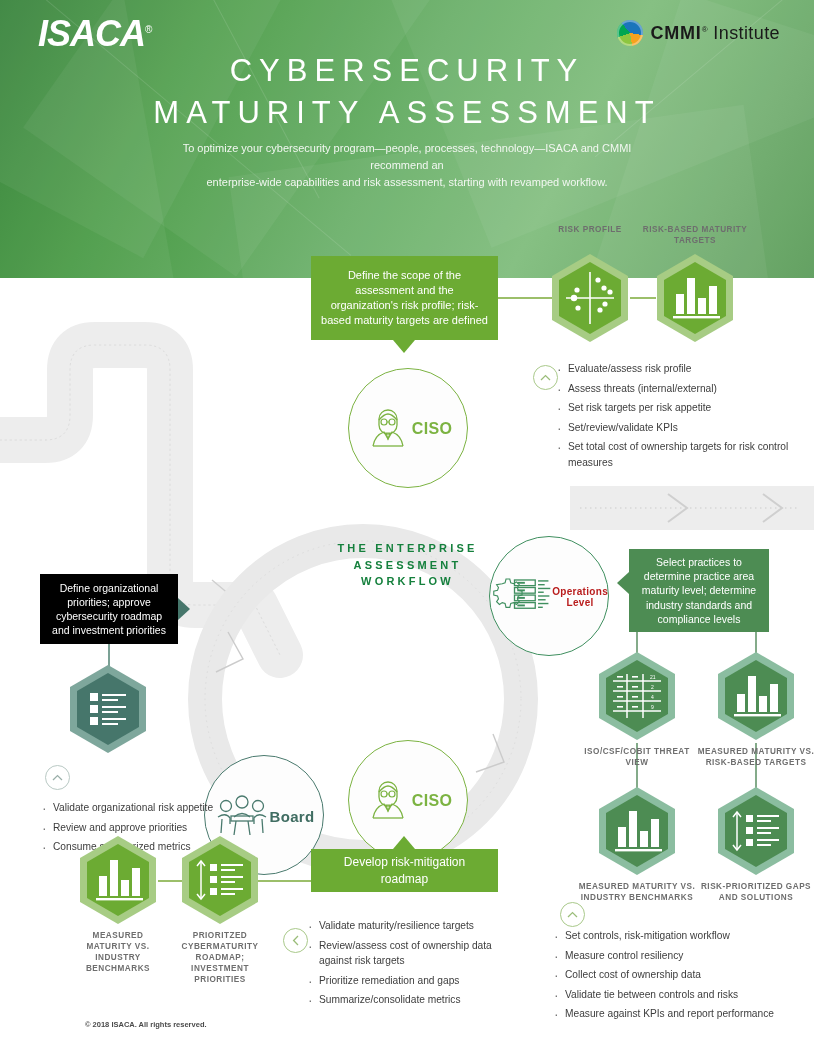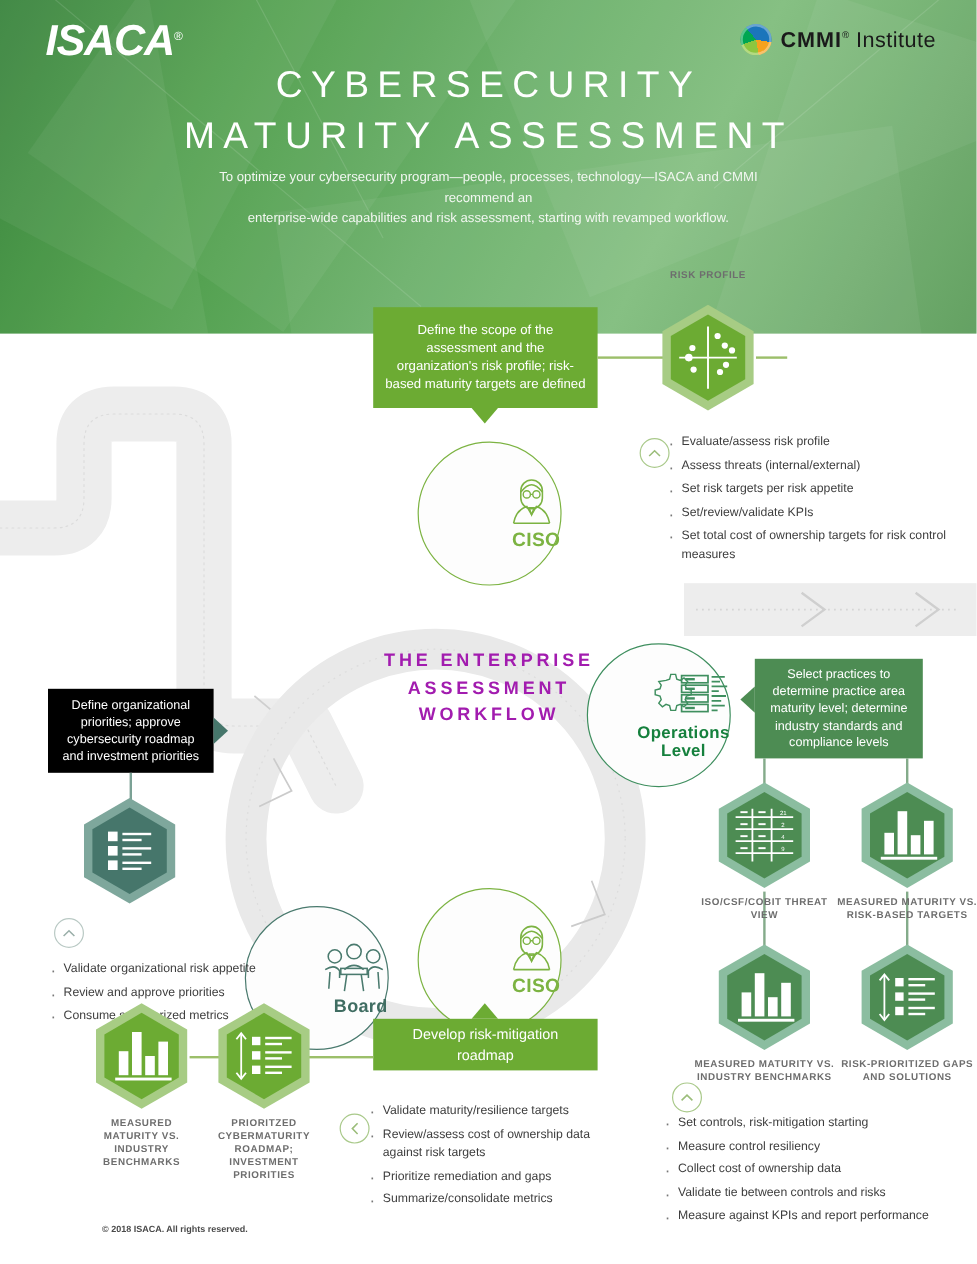--- a/index.html
+++ b/index.html
@@ -41,33 +41,33 @@
   .canvas{position:absolute;left:0;top:220px;width:814px;height:833px;}
 
   
   .pipe{position:absolute;left:-10px;top:50px;}
   .arrowband{position:absolute;left:570px;top:266px;width:244px;height:44px;background:#ededed;}
   .arrowband svg{position:absolute;left:0;top:0;}
 
   .ring{position:absolute;left:168px;top:284px;}
 
   
-  .role{position:absolute;border-radius:50%;background:#fdfdfd;display:flex;flex-direction:column;
-     align-items:flex-end;justify-content:center;}
+  .role{position:absolute;border-radius:50%;background:#fdfdfd;display:flex;flex-direction:row;
+     align-items:center;justify-content:center;}
   .role .name{font-weight:bold;letter-spacing:.3px;}
   .role-ciso1{left:348px;top:148px;width:118px;height:118px;border:1.4px solid #7cb342;}
   .role-ciso2{left:348px;top:520px;width:118px;height:118px;border:1.4px solid #7cb342;}
   .role-board{left:204px;top:535px;width:118px;height:118px;border:1.4px solid #4a7a6e;}
   .role-ops{left:489px;top:316px;width:118px;height:118px;border:1.4px solid #3f8f5f;}
   .ciso-name{color:#7cb342;font-size:16px;margin-top:2px;}
   .board-name{color:#406d62;font-size:15px;margin-top:2px;}
-  .ops-name{color:#15803d;font-size:14px;line-height:1.1;text-align:center;margin-top:2px;}
-
-  .centre-title{position:absolute;left:300px;top:320px;width:215px;text-align:center;color:#a21caf;
-    font-size:15px;font-weight:bold;letter-spacing:3.2px;line-height:1.5;}
+  .ops-name{color:#b91c1c;font-size:10px;line-height:1.1;text-align:center;margin-top:2px;}
+
+  .centre-title{position:absolute;left:300px;top:320px;width:215px;text-align:center;color:#15803d;
+    font-size:11px;font-weight:bold;letter-spacing:3.2px;line-height:1.5;}
 
   
   .box{position:absolute;color:#fff;text-align:center;display:flex;align-items:center;
     justify-content:center;line-height:1.35;}
   .box .txt{padding:0 10px;}
   .box-green{background:#6cab33;}
   .box-green-d{background:#4d8c53;}
   .box-teal{background:#000000;}
 
   .box-scope{left:311px;top:36px;width:187px;height:84px;font-size:11px;}
@@ -261,20 +261,34 @@
             <circle cx="62" cy="40" r="2.6"></circle>
           <circle cx="30" cy="56" r="2.6"></circle>
             <circle cx="52" cy="58" r="2.6"></circle>
           <circle cx="57" cy="52" r="2.6"></circle>
             <circle cx="26" cy="46" r="3.2"></circle>
         </g>
       </svg>
       <div class="hexlabel" style="left:-8px;top:-28px;width:100px;">RISK PROFILE</div>
     </div>
 
+    <div class="hexwrap" style="left:653px;top:32px;">
+      <svg width="84" height="92" viewBox="0 0 84 92">
+        <polygon points="42,2 80,24 80,68 42,90 4,68 4,24" fill="#a7cc84"></polygon>
+        <polygon points="42,10 73,28 73,64 42,82 11,64 11,28" fill="#6cab33"></polygon>
+        <g fill="#fff">
+          <rect x="23" y="42" width="8" height="20"></rect>
+          <rect x="34" y="26" width="8" height="36"></rect>
+          <rect x="45" y="46" width="8" height="16"></rect>
+          <rect x="56" y="34" width="8" height="28"></rect>
+          <rect x="20" y="64" width="47" height="2.4"></rect>
+        </g>
+      </svg>
+      <div class="hexlabel" style="left:-22px;top:-28px;width:128px;">RISK-BASED MATURITY TARGETS</div>
+    </div>
 
     <div class="chev chev-t" style="left:533px;top:145px;">
       <svg width="11" height="8" viewBox="0 0 11 8">
           <path d="M1 6 L5.5 1.6 L10 6" fill="none" stroke="#9bbd7a" stroke-width="1.3"></path>
         </svg>
     </div>
     <div class="bl" style="left:555px;top:141px;width:248px;">
       <ul>
         <li>Evaluate/assess risk profile</li>
         <li>Assess threats (internal/external)</li>
@@ -415,21 +429,21 @@
       <div class="hexlabel" style="left:-16px;top:96px;width:116px;">RISK-PRIORITIZED GAPS AND SOLUTIONS</div>
     </div>
 
     <div class="chev" style="left:560px;top:682px;">
       <svg width="11" height="8" viewBox="0 0 11 8">
           <path d="M1 6 L5.5 1.6 L10 6" fill="none" stroke="#9bbd7a" stroke-width="1.3"></path>
         </svg>
     </div>
     <div class="bl" style="left:552px;top:708px;width:260px;">
       <ul>
-        <li>Set controls, risk-mitigation starting</li>
+        <li>Set controls, risk-mitigation workflow</li>
         <li>Measure control resiliency</li>
         <li>Collect cost of ownership data</li>
         <li>Validate tie between controls and risks</li>
         <li>Measure against KPIs and report performance</li>
       </ul>
     </div>
 
     <div class="box box-green box-roadmap">
       <div class="txt">Develop risk-mitigation roadmap</div>
     </div>

